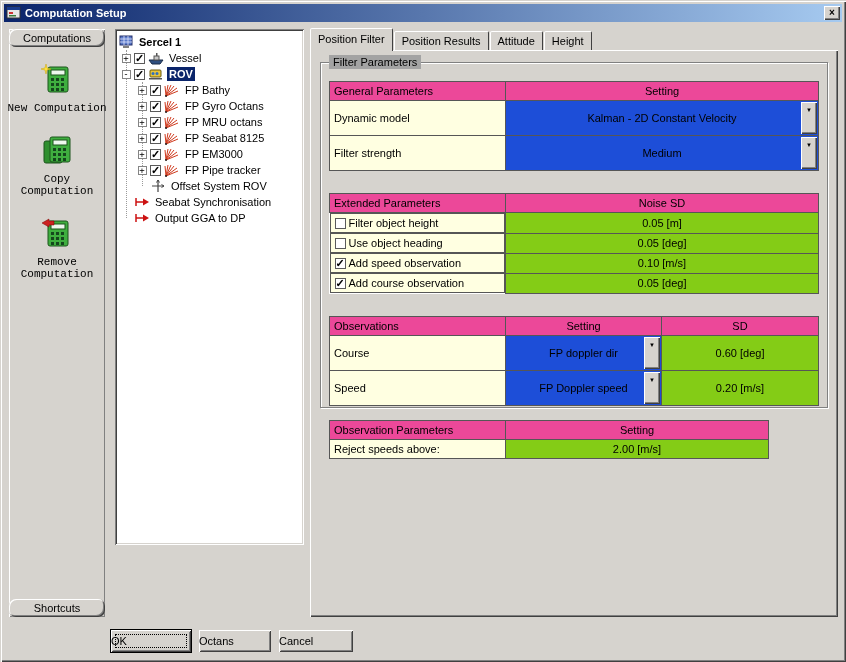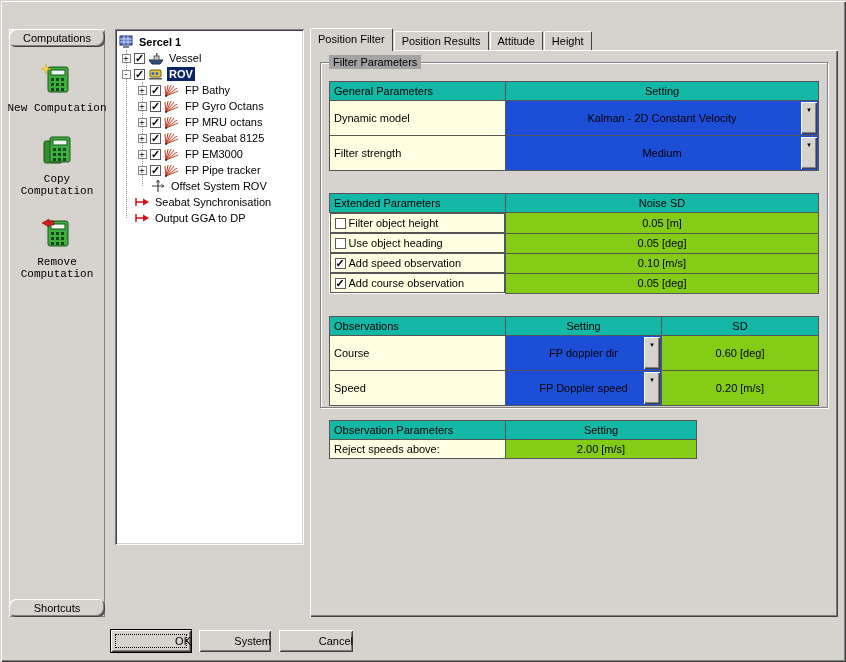--- a/index.html
+++ b/index.html
@@ -89,52 +89,64 @@
   }
   
   .groupbox{
     position:absolute;left:10px;right:10px;top:12px;height:344px;
     border:1px solid #808080;box-shadow: inset 1px 1px 0 #ffffff, 1px 1px 0 #ffffff;
   }
   .gb-legend{position:absolute;top:-8px;left:8px;background:#a3a3a3;padding:0 4px;line-height:14px;}
   .gb-inner{padding:18px 8px 0 8px;}
   
   table.ptable{border-collapse:collapse;width:100%;table-layout:fixed;background:#fff;}
-  table.ptable.narrow{width:368px;}
+  table.ptable.narrow{width:440px;}
   .ptable th,.ptable td{
     border:1px solid #565656;height:18px;padding:0 4px;
     font-weight:normal;font-size:11px;overflow:hidden;white-space:nowrap;
   }
-  .ptable th{background:#14b8a6;text-align:center;}
+  .ptable th{background:#ec4899;text-align:center;}
   .ptable th.hl{text-align:left;}
   .ptable td.lbl{background:#ffffe1;text-align:left;}
   .ptable td.val{background:#84cc16;text-align:center;}
   .ptable td.combo{background:#1d4ed8;position:relative;padding:8px;text-align:center;margin-left:42px;}
   .combo-val{display:block;line-height:18px;}
   .drop{
     position:absolute;top:1px;right:1px;bottom:1px;width:16px;background:#d6d3ce;
     box-shadow: inset 1px 1px 0 #ffffff, inset -1px -1px 0 #404040, inset -2px -2px 0 #808080;
     font-size:6px;line-height:16px;text-align:center;color:#000;cursor:default;
   }
   td.cbcell{display:flex;align-items:center;border:none;height:18px;}
   .mt14{margin-top:14px;} .mt22{margin-top:22px;}
   
   .btn{
-    position:absolute;height:22px;line-height:22px;text-align:right;background:#d6d3ce;cursor:default;
+    position:absolute;height:22px;line-height:22px;text-align:left;background:#d6d3ce;cursor:default;
     box-shadow: inset 1px 1px 0 #ffffff, inset -1px -1px 0 #404040,
                 inset 2px 2px 0 #d6d3ce, inset -2px -2px 0 #808080;
   }
   .btn.default{outline:1px solid #000;}
   .btn.default::after{content:"";position:absolute;inset:4px;border:1px dotted #000;}
 </style>
 </head>
 <body>
 
 <div class="window">
 
+  <div class="titlebar">
+    <span class="title-icon">
+      <svg width="16" height="16" viewBox="0 0 16 16">
+        <rect x="1" y="2" width="13" height="11" fill="#e6e6e6" stroke="#333" stroke-width="1"></rect>
+        <rect x="1" y="2" width="13" height="3" fill="#1a3c8c"></rect>
+        <rect x="3" y="7" width="4" height="2" fill="#cc3333"></rect>
+        <rect x="3" y="10" width="7" height="1.5" fill="#3a7a3a"></rect>
+      </svg>
+    </span>
+    <span class="title-text">Computation Setup</span>
+    <span class="close-btn">×</span>
+  </div>
 
   <div class="left-panel">
     <div class="panel-header raised">Computations</div>
     <div class="panel-items">
       <div class="tool-item">
         <span>
           <svg width="32" height="32" viewBox="0 0 32 32">
             <rect x="7" y="4" width="20" height="25" rx="2" fill="#3fae3f" stroke="#1c551c"></rect>
             <rect x="10" y="7" width="14" height="5" fill="#eef8ee" stroke="#1c551c"></rect>
             <g fill="#14471c">
@@ -515,16 +527,16 @@
             </tr>
           </tbody>
             </table>
 
         </div>
       </div>
     </div>
   </div>
 
   <div class="btn default" style="left:111px;top:630px;width:80px;">OK</div>
-  <div class="btn" style="left:199px;top:630px;width:72px;">System</div>
+  <div class="btn" style="left:199px;top:630px;width:72px;">Octans</div>
   <div class="btn" style="left:279px;top:630px;width:74px;">Cancel</div>
 
 </div>
 
 </body></html>

